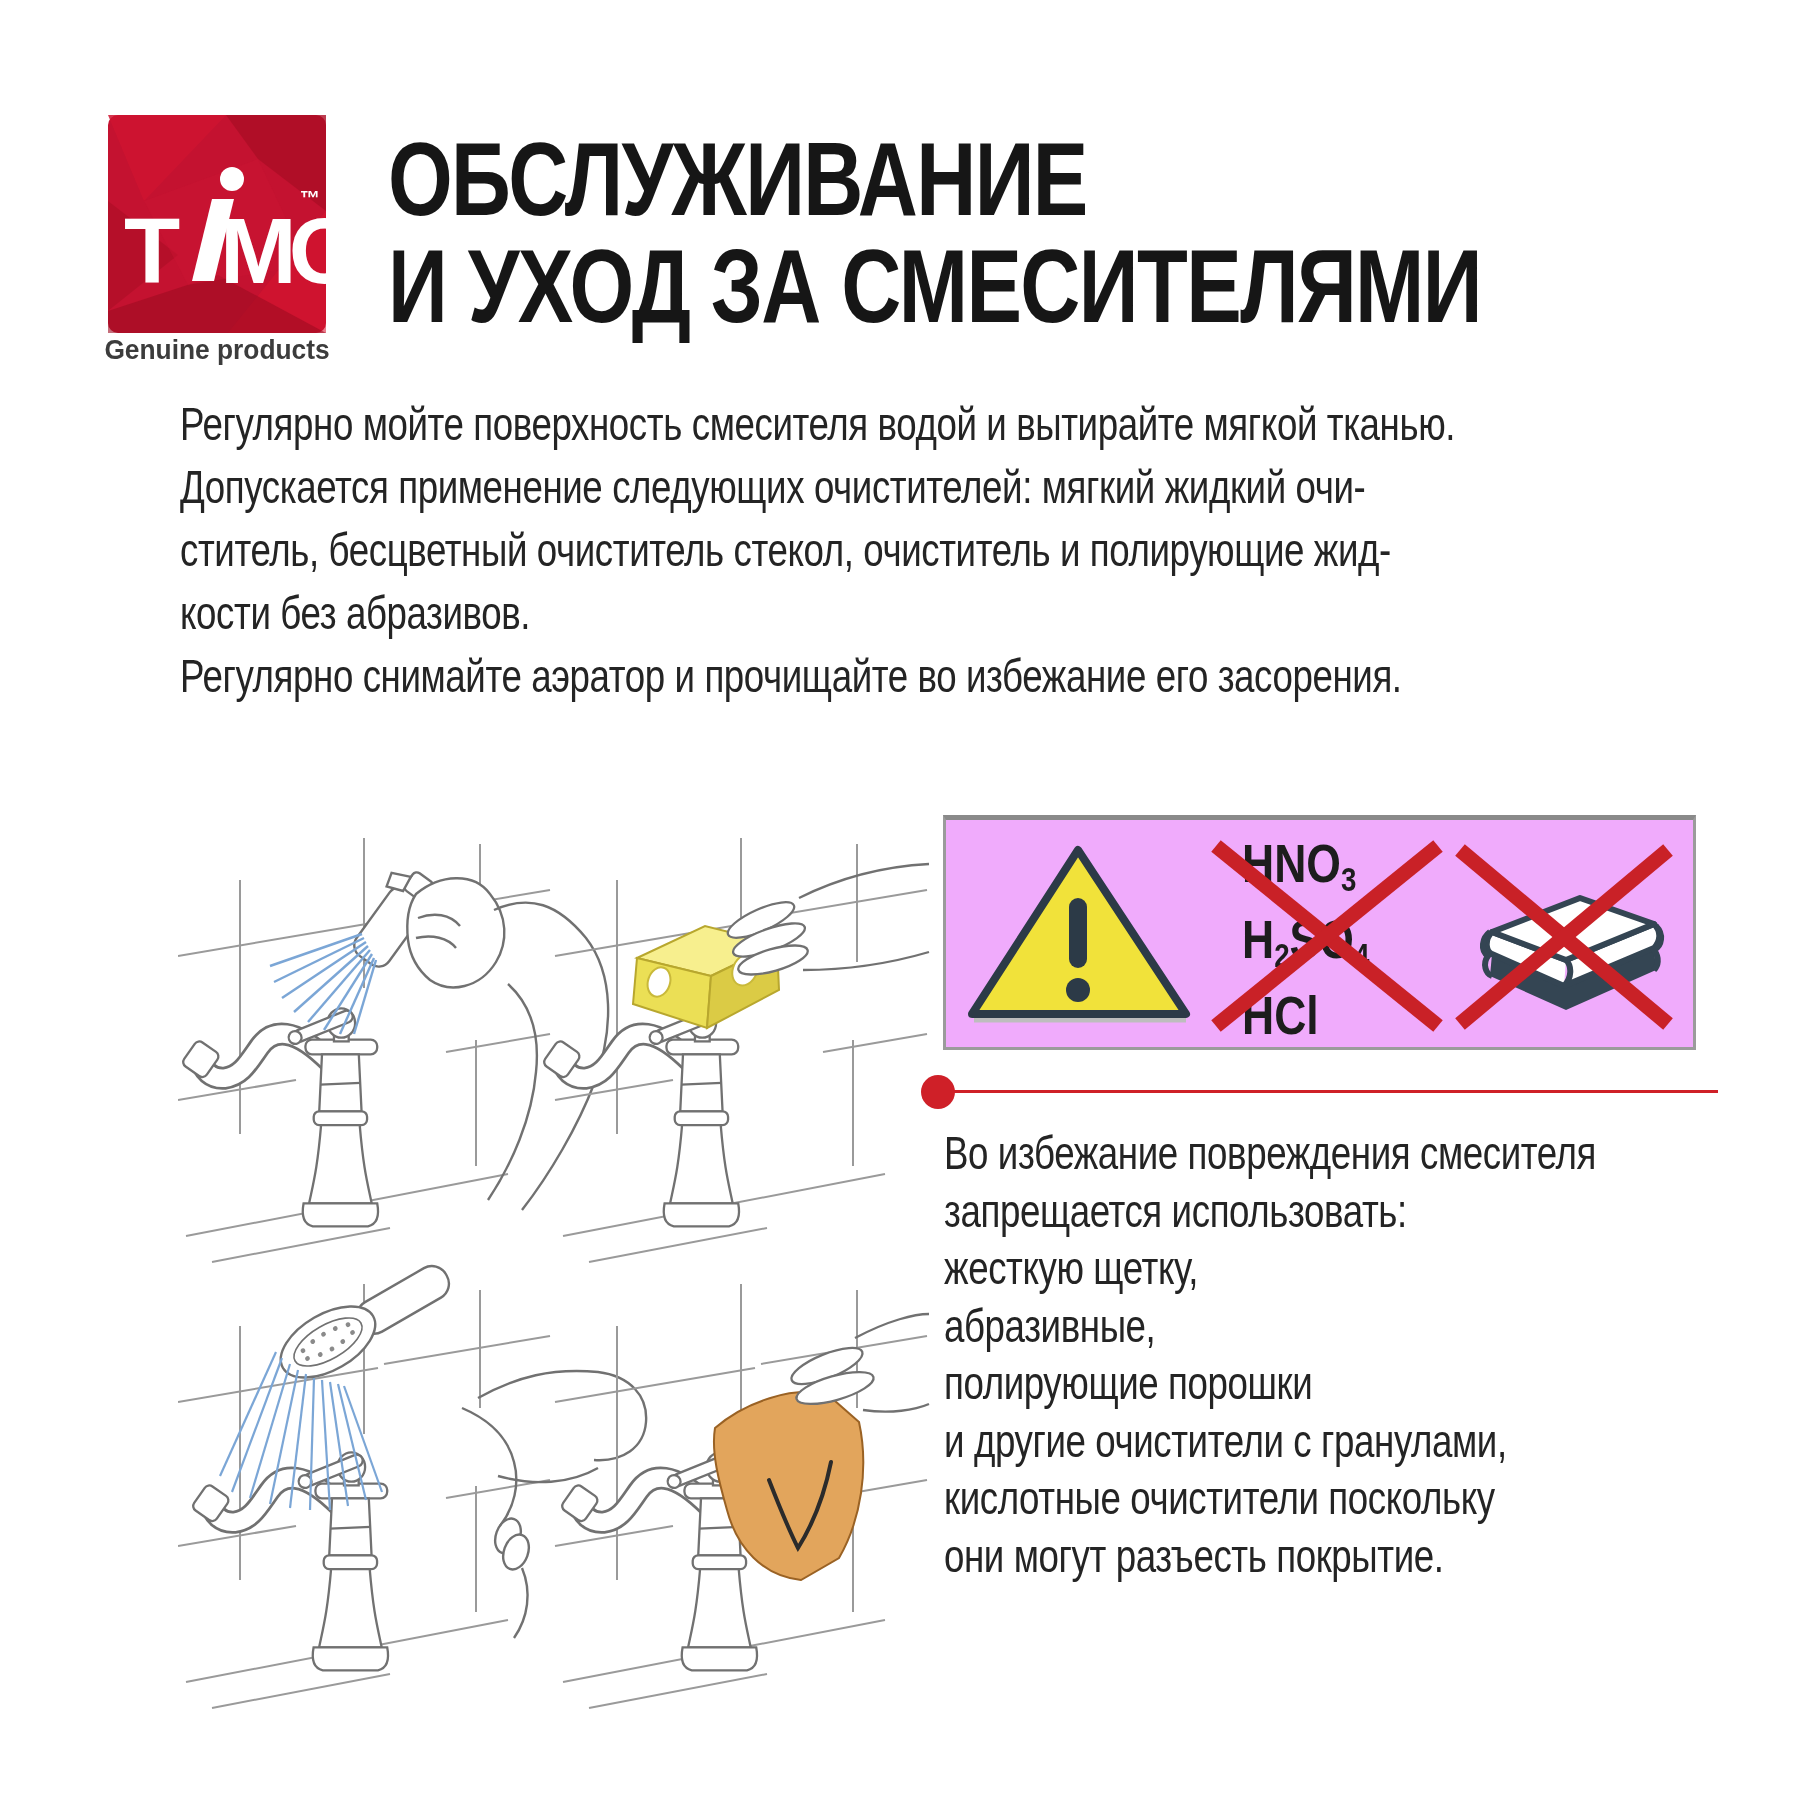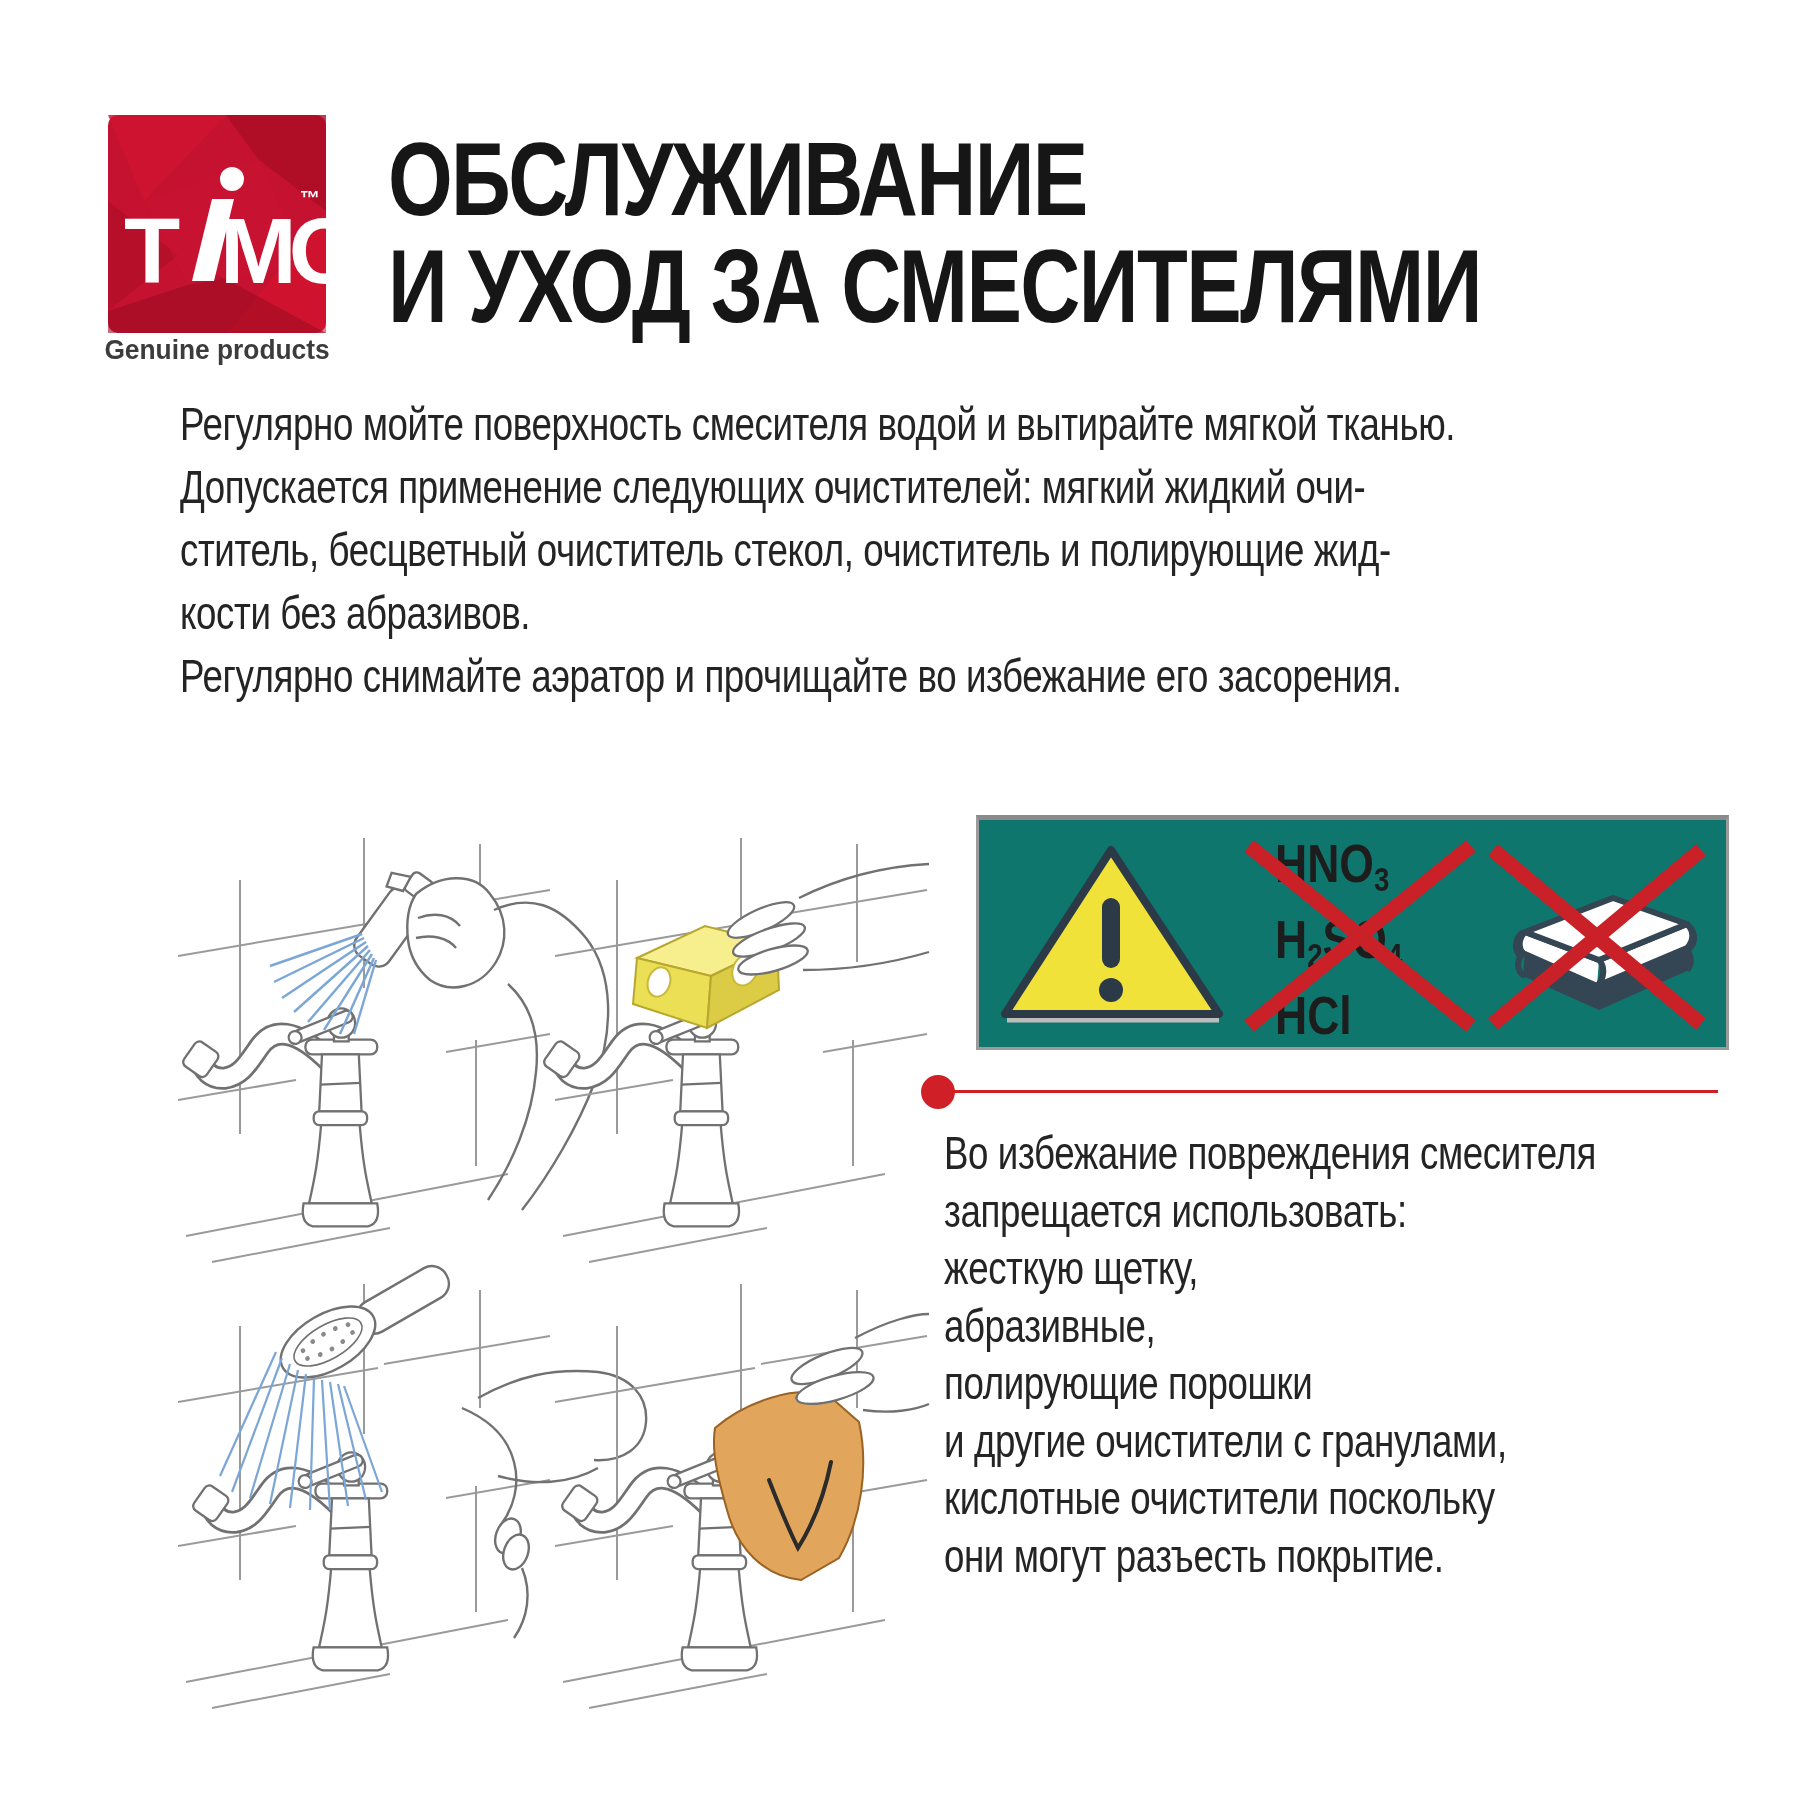--- a/index.html
+++ b/index.html
@@ -17,22 +17,22 @@
   .title{left:388px;top:126px;font-size:104px;line-height:107px;font-weight:700;
          color:#161616;letter-spacing:-2px;white-space:nowrap;
          transform:scaleX(.80);transform-origin:0 0;}
 
   
   .intro{left:180px;top:392px;font-size:47px;line-height:63px;color:#242424;
          letter-spacing:-.5px;white-space:nowrap;
          transform:scaleX(.78);transform-origin:0 0;}
 
   
-  .warnbox{left:943px;top:815px;width:753px;height:235px;background:#0f766e;
-           border:3px solid #9b9b9b;border-top:5px solid #8a8a8a;box-sizing:border-box;margin-left:33px;}
+  .warnbox{left:943px;top:815px;width:753px;height:235px;background:#f0abfc;
+           border:3px solid #9b9b9b;border-top:5px solid #8a8a8a;box-sizing:border-box;}
   .tri-svg{left:18px;top:20px;}
   .chems{left:296px;top:14px;font-size:53px;font-weight:700;line-height:60px;
          color:#1d1d1d;white-space:nowrap;transform:scaleX(.84);transform-origin:0 0;}
   .chems .sub{font-size:33px;vertical-align:-9px;}
   .chem-x{left:256px;top:14px;}
   .sponge-svg{left:498px;top:16px;}
 
   
   .div-dot{left:921px;top:1075px;width:34px;height:34px;border-radius:50%;background:#cf2028;}
   .div-line{left:938px;top:1090px;width:780px;height:3px;background:#cf2028;}

